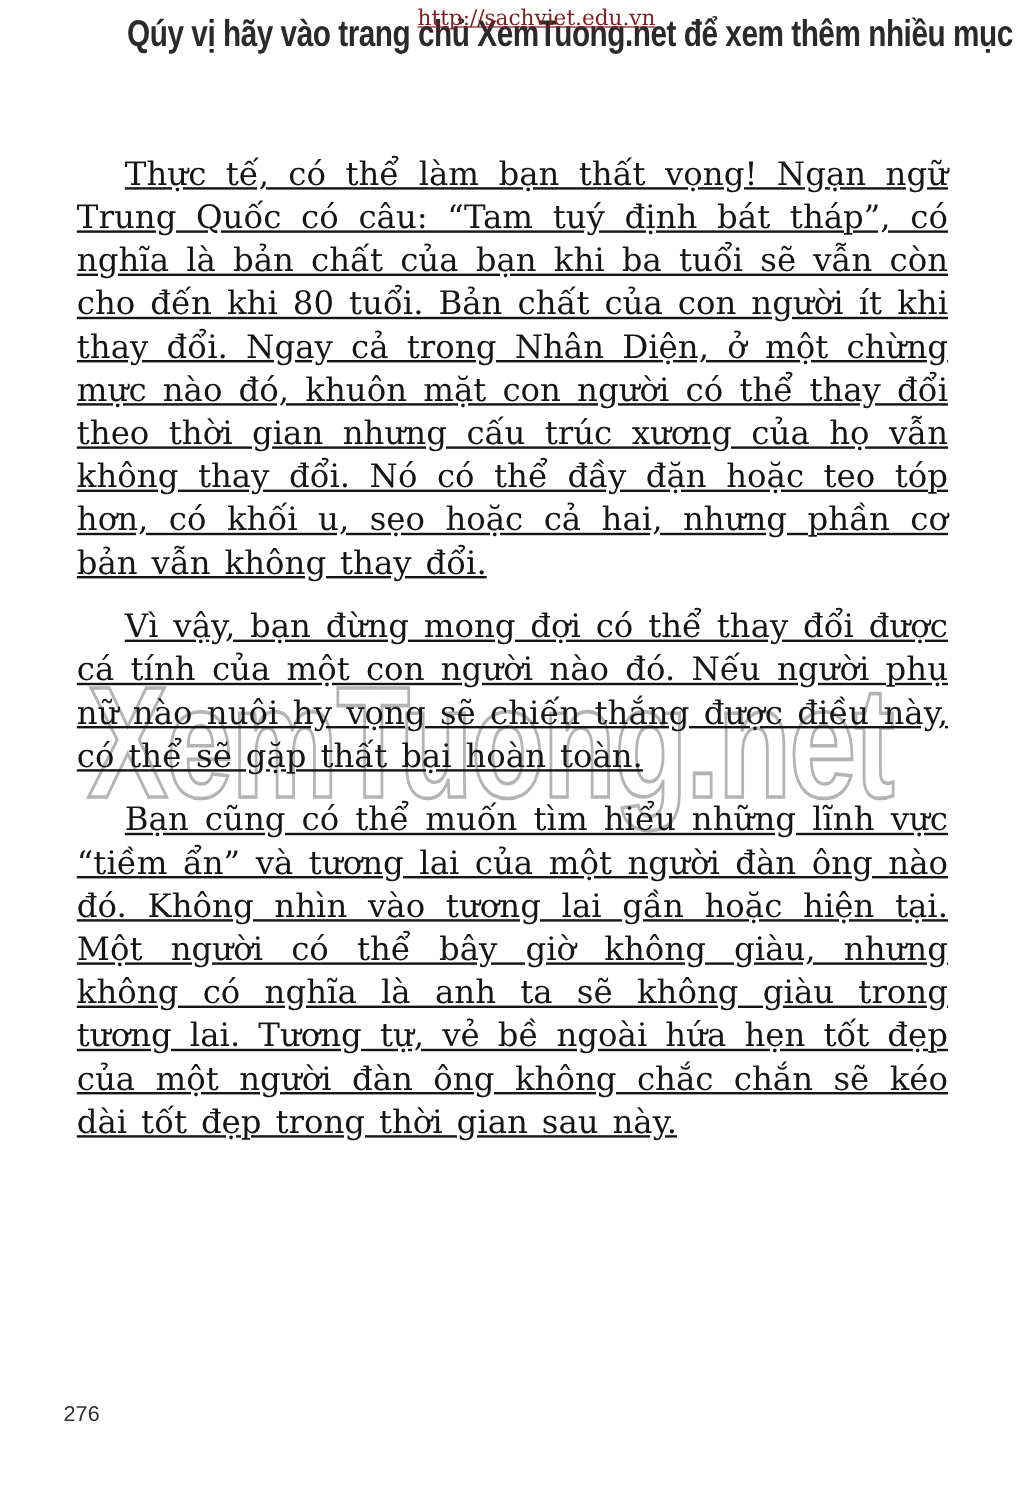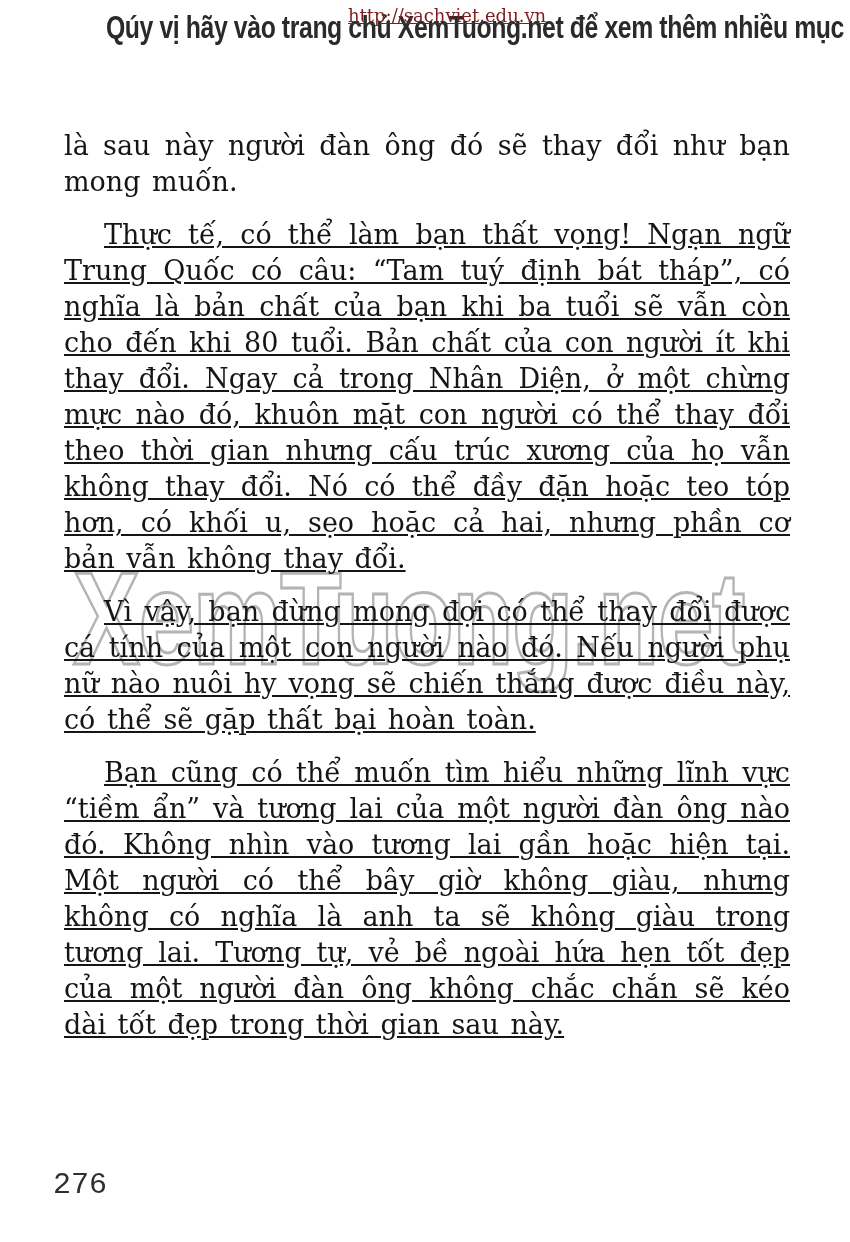--- a/index.html
+++ b/index.html
@@ -60,41 +60,40 @@
     line-height:36px;
     color:#151515;
     text-align:justify;
     word-spacing:3px;
   }
   .body-text p{margin:0 0 17px 0;}
   .body-text p.indent{text-indent:40px;text-decoration:underline;}
   
   .page-number{
     position:absolute;left:53px;top:1168px;
-    font-family:Liberation Mono, monospace;
-    font-size:30px;
+    font-family:Liberation Sans, sans-serif;
+    font-size:18px;
     color:#2f2f2f;
     z-index:2;
   }
 </style>
 </head>
 <body>
 
 <div class="page">
 
   <div class="header">
     <span class="header-inner">Qúy vị hãy vào trang chủ XemTuong.net để xem thêm nhiều mục hay khác</span>
   </div>
 
   <a class="red-url">http://sachviet.edu.vn</a>
 
   <div class="watermark">XemTuong.net</div>
 
   <div class="body-text">
-    <p>là sau này người đàn ông đó sẽ thay đổi như bạn mong muốn.</p>
     <p class="indent">Thực tế, có thể làm bạn thất vọng! Ngạn ngữ Trung Quốc có câu: “Tam tuý định bát tháp”, có nghĩa là bản chất của bạn khi ba tuổi sẽ vẫn còn cho đến khi 80 tuổi. Bản chất của con người ít khi thay đổi. Ngay cả trong Nhân Diện, ở một chừng mực nào đó, khuôn mặt con người có thể thay đổi theo thời gian nhưng cấu trúc xương của họ vẫn không thay đổi. Nó có thể đầy đặn hoặc teo tóp hơn, có khối u, sẹo hoặc cả hai, nhưng phần cơ bản vẫn không thay đổi.</p>
     <p class="indent">Vì vậy, bạn đừng mong đợi có thể thay đổi được cá tính của một con người nào đó. Nếu người phụ nữ nào nuôi hy vọng sẽ chiến thắng được điều này, có thể sẽ gặp thất bại hoàn toàn.</p>
     <p class="indent">Bạn cũng có thể muốn tìm hiểu những lĩnh vực “tiềm ẩn” và tương lai của một người đàn ông nào đó. Không nhìn vào tương lai gần hoặc hiện tại. Một người có thể bây giờ không giàu, nhưng không có nghĩa là anh ta sẽ không giàu trong tương lai. Tương tự, vẻ bề ngoài hứa hẹn tốt đẹp của một người đàn ông không chắc chắn sẽ kéo dài tốt đẹp trong thời gian sau này.</p>
   </div>
 
   <div class="page-number">276</div>
 
 </div>
 
 </body></html>

